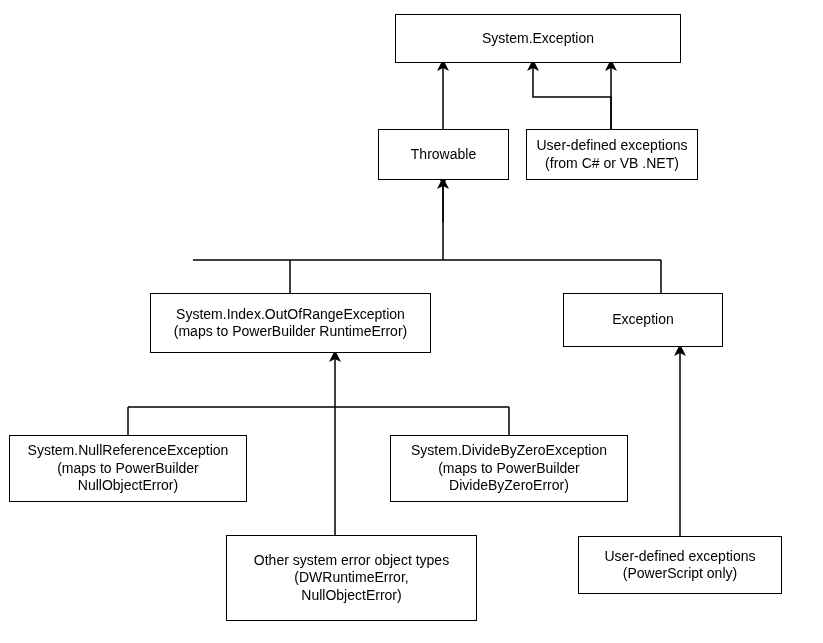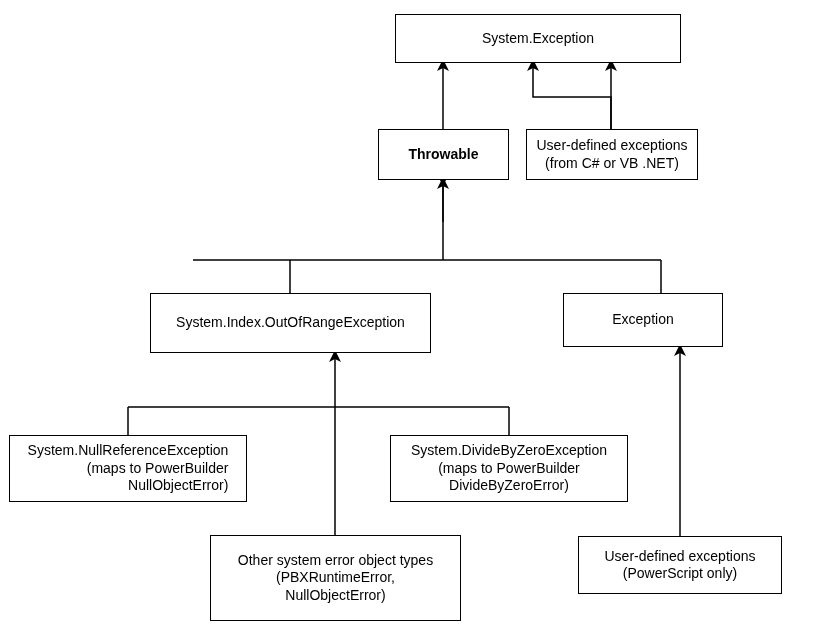--- a/index.html
+++ b/index.html
@@ -83,65 +83,66 @@
 
     <line x1="193" y1="260" x2="193" y2="260" stroke="#000"></line>
   </svg>
 
   <div class="node" style="left:395px; top:14px; width:286px; height:49px;">
     <div>
       <span>System.Exception</span>
     </div>
   </div>
 
-  <div class="node" style="left:378px; top:129px; width:131px; height:51px;font-weight:bold;">
+  <div class="node" style="left:378px; top:129px; width:131px; height:51px;">
     <div>
       <span>Throwable</span>
     </div>
   </div>
 
   <div class="node" style="left:526px; top:129px; width:172px; height:51px;">
     <div>
       <span>User-defined exceptions</span>
       <span>(from C# or VB .NET)</span>
     </div>
   </div>
 
   <div class="node" style="left:150px; top:293px; width:281px; height:60px;align-items:center;">
     <div>
       <span>System.Index.OutOfRangeException</span>
+      <span>(maps to PowerBuilder RuntimeError)</span>
     </div>
   </div>
 
   <div class="node" style="left:563px; top:293px; width:160px; height:54px;">
     <div>
       <span>Exception</span>
     </div>
   </div>
 
-  <div class="node" style="left:9px; top:435px; width:238px; height:67px;text-align:right;">
+  <div class="node" style="left:9px; top:435px; width:238px; height:67px;">
     <div>
       <span>System.NullReferenceException</span>
       <span>(maps to PowerBuilder</span>
       <span>NullObjectError)</span>
     </div>
   </div>
 
   <div class="node" style="left:390px; top:435px; width:238px; height:67px;">
     <div>
       <span>System.DivideByZeroException</span>
       <span>(maps to PowerBuilder</span>
       <span>DivideByZeroError)</span>
     </div>
   </div>
 
-  <div class="node" style="left:210px; top:535px; width:251px; height:86px;">
+  <div class="node" style="left:226px; top:535px; width:251px; height:86px;">
     <div>
       <span>Other system error object types</span>
-      <span>(PBXRuntimeError,</span>
+      <span>(DWRuntimeError,</span>
       <span>NullObjectError)</span>
     </div>
   </div>
 
   <div class="node" style="left:578px; top:536px; width:204px; height:58px;">
     <div>
       <span>User-defined exceptions</span>
       <span>(PowerScript only)</span>
     </div>
   </div>

